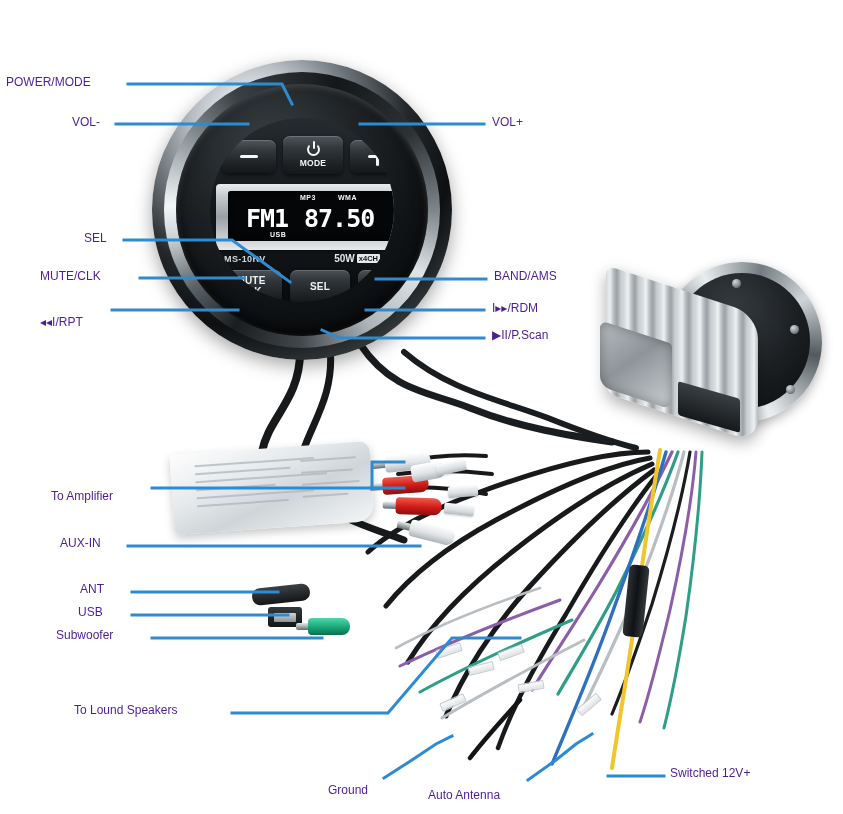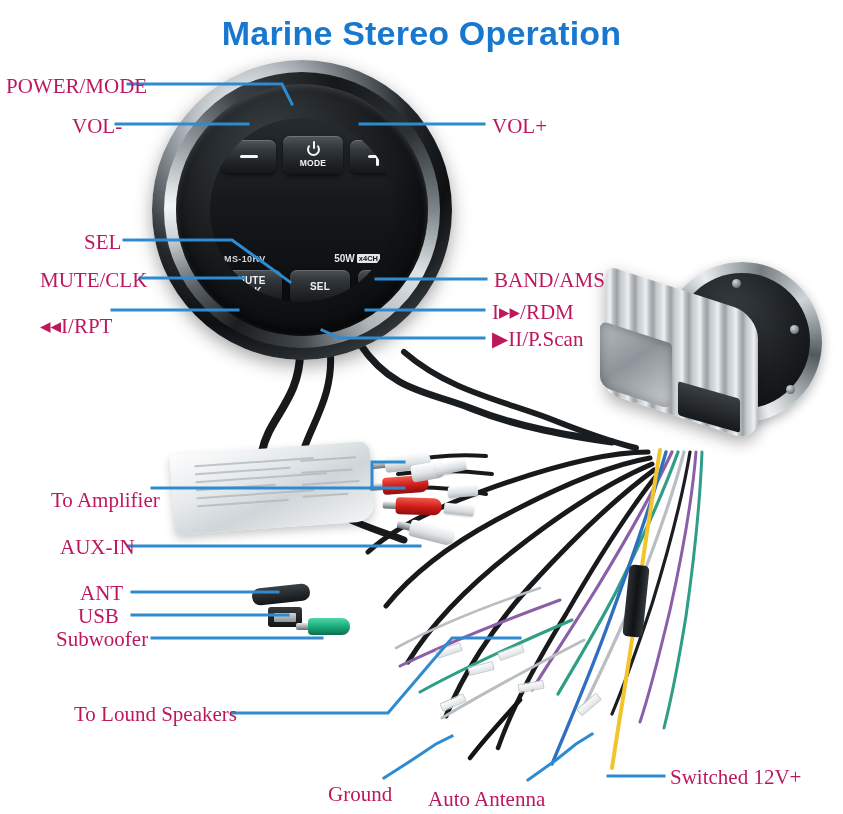--- a/index.html
+++ b/index.html
@@ -16,24 +16,24 @@
     position: absolute; left: 0; top: 14px; width: 843px;
     text-align: center;
     font-size: 34px; font-weight: bold; letter-spacing: .2px;
     color: #1878cf;
     font-family: "Liberation Sans", sans-serif;
   }
 
   
   .lbl {
     position: absolute;
-    font-size: 21px; color: #be185d;
+    font-size: 12px; color: #4c1d95;
     white-space: nowrap;
     line-height: 1;
-    font-family: Liberation Serif, serif;
+    font-family: Liberation Sans, sans-serif;
   }
 
   
   #leaders { position: absolute; left:0; top:0; width:843px; height:814px; }
 
   
   #stereo {
     position: absolute; left: 152px; top: 60px;
     width: 300px; height: 300px;
   }
@@ -252,21 +252,20 @@
     position: absolute; width: 26px; height: 9px;
     background: linear-gradient(180deg,#fbfcfc,#dfe3e5);
     border: .5px solid #c4cacd; border-radius: 1px;
   }
 </style>
 </head>
 <body>
 
 <div id="stage">
 
-  <div id="title">Marine Stereo Operation</div>
 
   <svg id="wires" viewBox="0 0 843 814">
     <defs>
       <linearGradient id="blkw" x1="0" y1="0" x2="1" y2="0">
         <stop offset="0%" stop-color="#0d0f10"></stop>
           <stop offset="50%" stop-color="#2c3033"></stop>
           <stop offset="100%" stop-color="#0d0f10"></stop>
       </linearGradient>
     </defs>
 
@@ -382,20 +381,30 @@
           <span class="glyph-minus"></span>
         </div>
         <div class="btn-top" id="btn-mode">
           <span class="glyph-power"></span>
           <span class="mode-txt">MODE</span>
         </div>
         <div class="btn-top" id="btn-volplus">
           <span class="glyph-plus"></span>
         </div>
 
+        <div class="plate">
+          <div class="lcd">
+            <span class="lcd-mp3">MP3</span>
+            <span class="lcd-wma">WMA</span>
+            <span class="lcd-usb">USB</span>
+            <span class="lcd-main">FM1</span>
+            <span class="lcd-main" style="left:76px;">87.50</span>
+
+          </div>
+        </div>
         <div class="model">MS-10RV</div>
         <div class="power-badge">
           <span class="pb-a">50W</span>
           <span class="pb-b">x4CH</span>
         </div>
 
         <div class="btn-lo" id="btn-mute">
           <span>MUTE</span>
           <span>CLK</span>
         </div>

